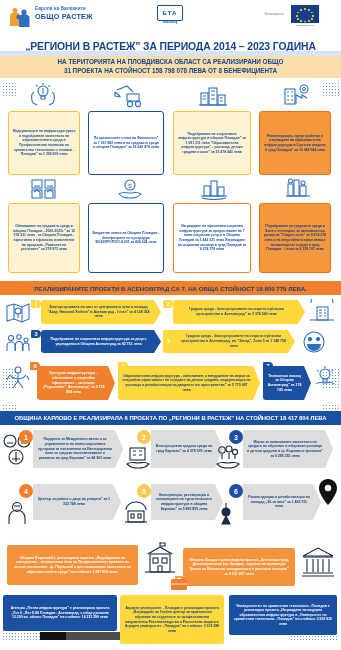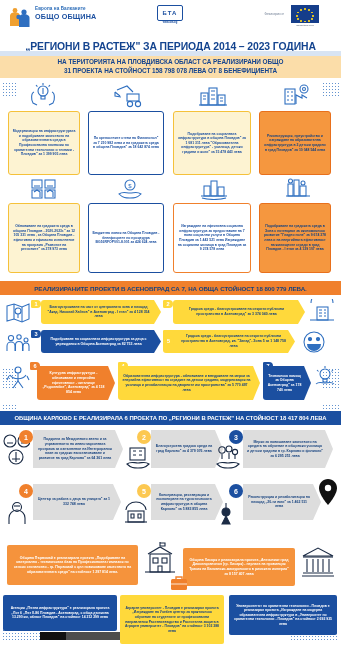--- a/index.html
+++ b/index.html
@@ -89,21 +89,21 @@
       <path d="M2 11 C2 8 5 7.2 7 7.2 C9 7.2 12 8 12 11 L12 21 L2 21 Z" fill="#f0a030"></path>
       <circle cx="16" cy="7" r="2.6" fill="#2f6fc0"></circle>
       <path d="M11 13 C11 10 14 9 16 9 C18 9 21.5 10 21.5 13 L21.5 22 L11 22 Z" fill="#2f6fc0"></path>
       <circle cx="10.5" cy="12" r="2.2" fill="#2f6fc0"></circle>
     </svg>
   </div>
   <div class="abs" style="left:35px;top:7px;">
     <div class="hdr-logo-txt1">Европа на Балканите</div>
   </div>
   <div class="abs" style="left:35px;top:13px;">
-    <div class="hdr-logo-txt2">ОБЩО ОБЩИНА</div>
+    <div class="hdr-logo-txt2">ОБЩО РАСТЕЖ</div>
   </div>
 
   <div class="abs" style="left:155px;top:5px;width:30px;">
     <div class="bta-box" style="margin:0 auto;border:1.2px solid #1b4fa0;border-radius:2px;width:24px;height:14px;">
       <span class="bta-txt">БТА</span>
     </div>
     <div class="bta-url">www.bta.bg</div>
   </div>
 
   <div class="abs" style="left:236px;top:14px;width:48px;">

